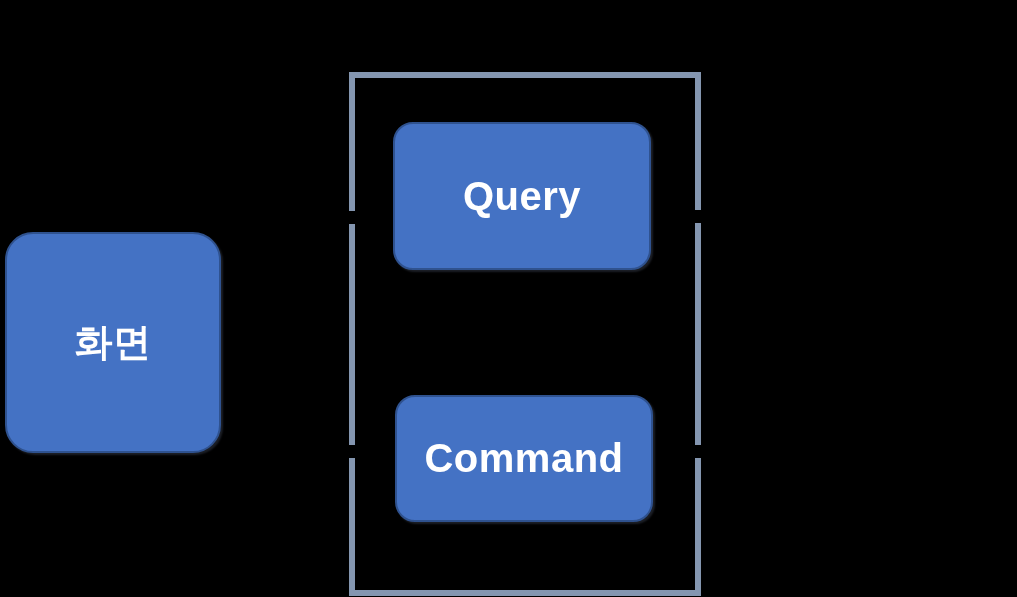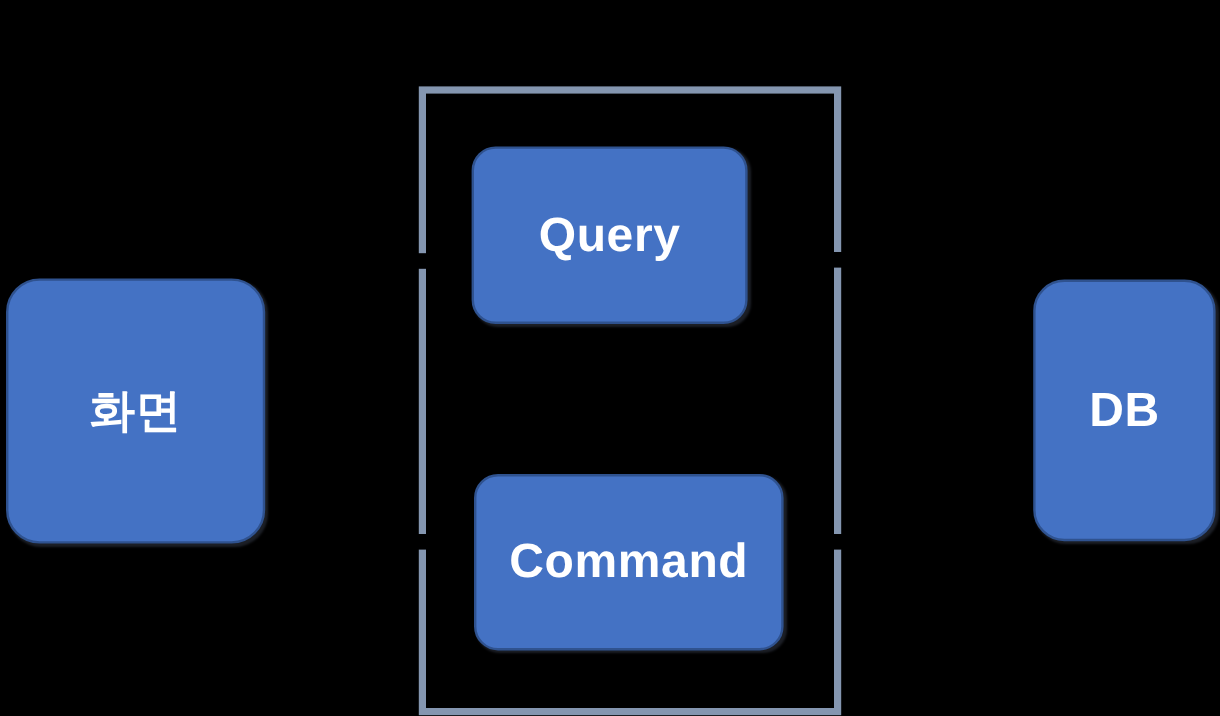--- a/index.html
+++ b/index.html
@@ -35,30 +35,30 @@
     left: 5px;
     top: 232px;
     width: 216px;
     height: 221px;
     border-radius: 28px;
     font-size: 38px;
   }
   .node-query {
     left: 393px;
     top: 122px;
-    width: 230px;
+    width: 258px;
     height: 148px;
     border-radius: 20px;
     font-size: 40px;
   }
   .node-command {
     left: 395px;
     top: 395px;
     width: 258px;
-    height: 147px;
+    height: 127px;
     border-radius: 20px;
     font-size: 40px;
   }
   .node-db {
     left: 861px;
     top: 233px;
     width: 152px;
     height: 218px;
     border-radius: 26px;
     font-size: 40px;
@@ -102,17 +102,14 @@
   <div class="gap gap-right-command"></div>
 
   <div class="node node-query">
     <span class="label">Query</span>
   </div>
 
   <div class="node node-command">
     <span class="label">Command</span>
   </div>
 
-  <div class="node node-db">
-    <span class="label">DB</span>
-  </div>
 
 </div>
 
 </body></html>

